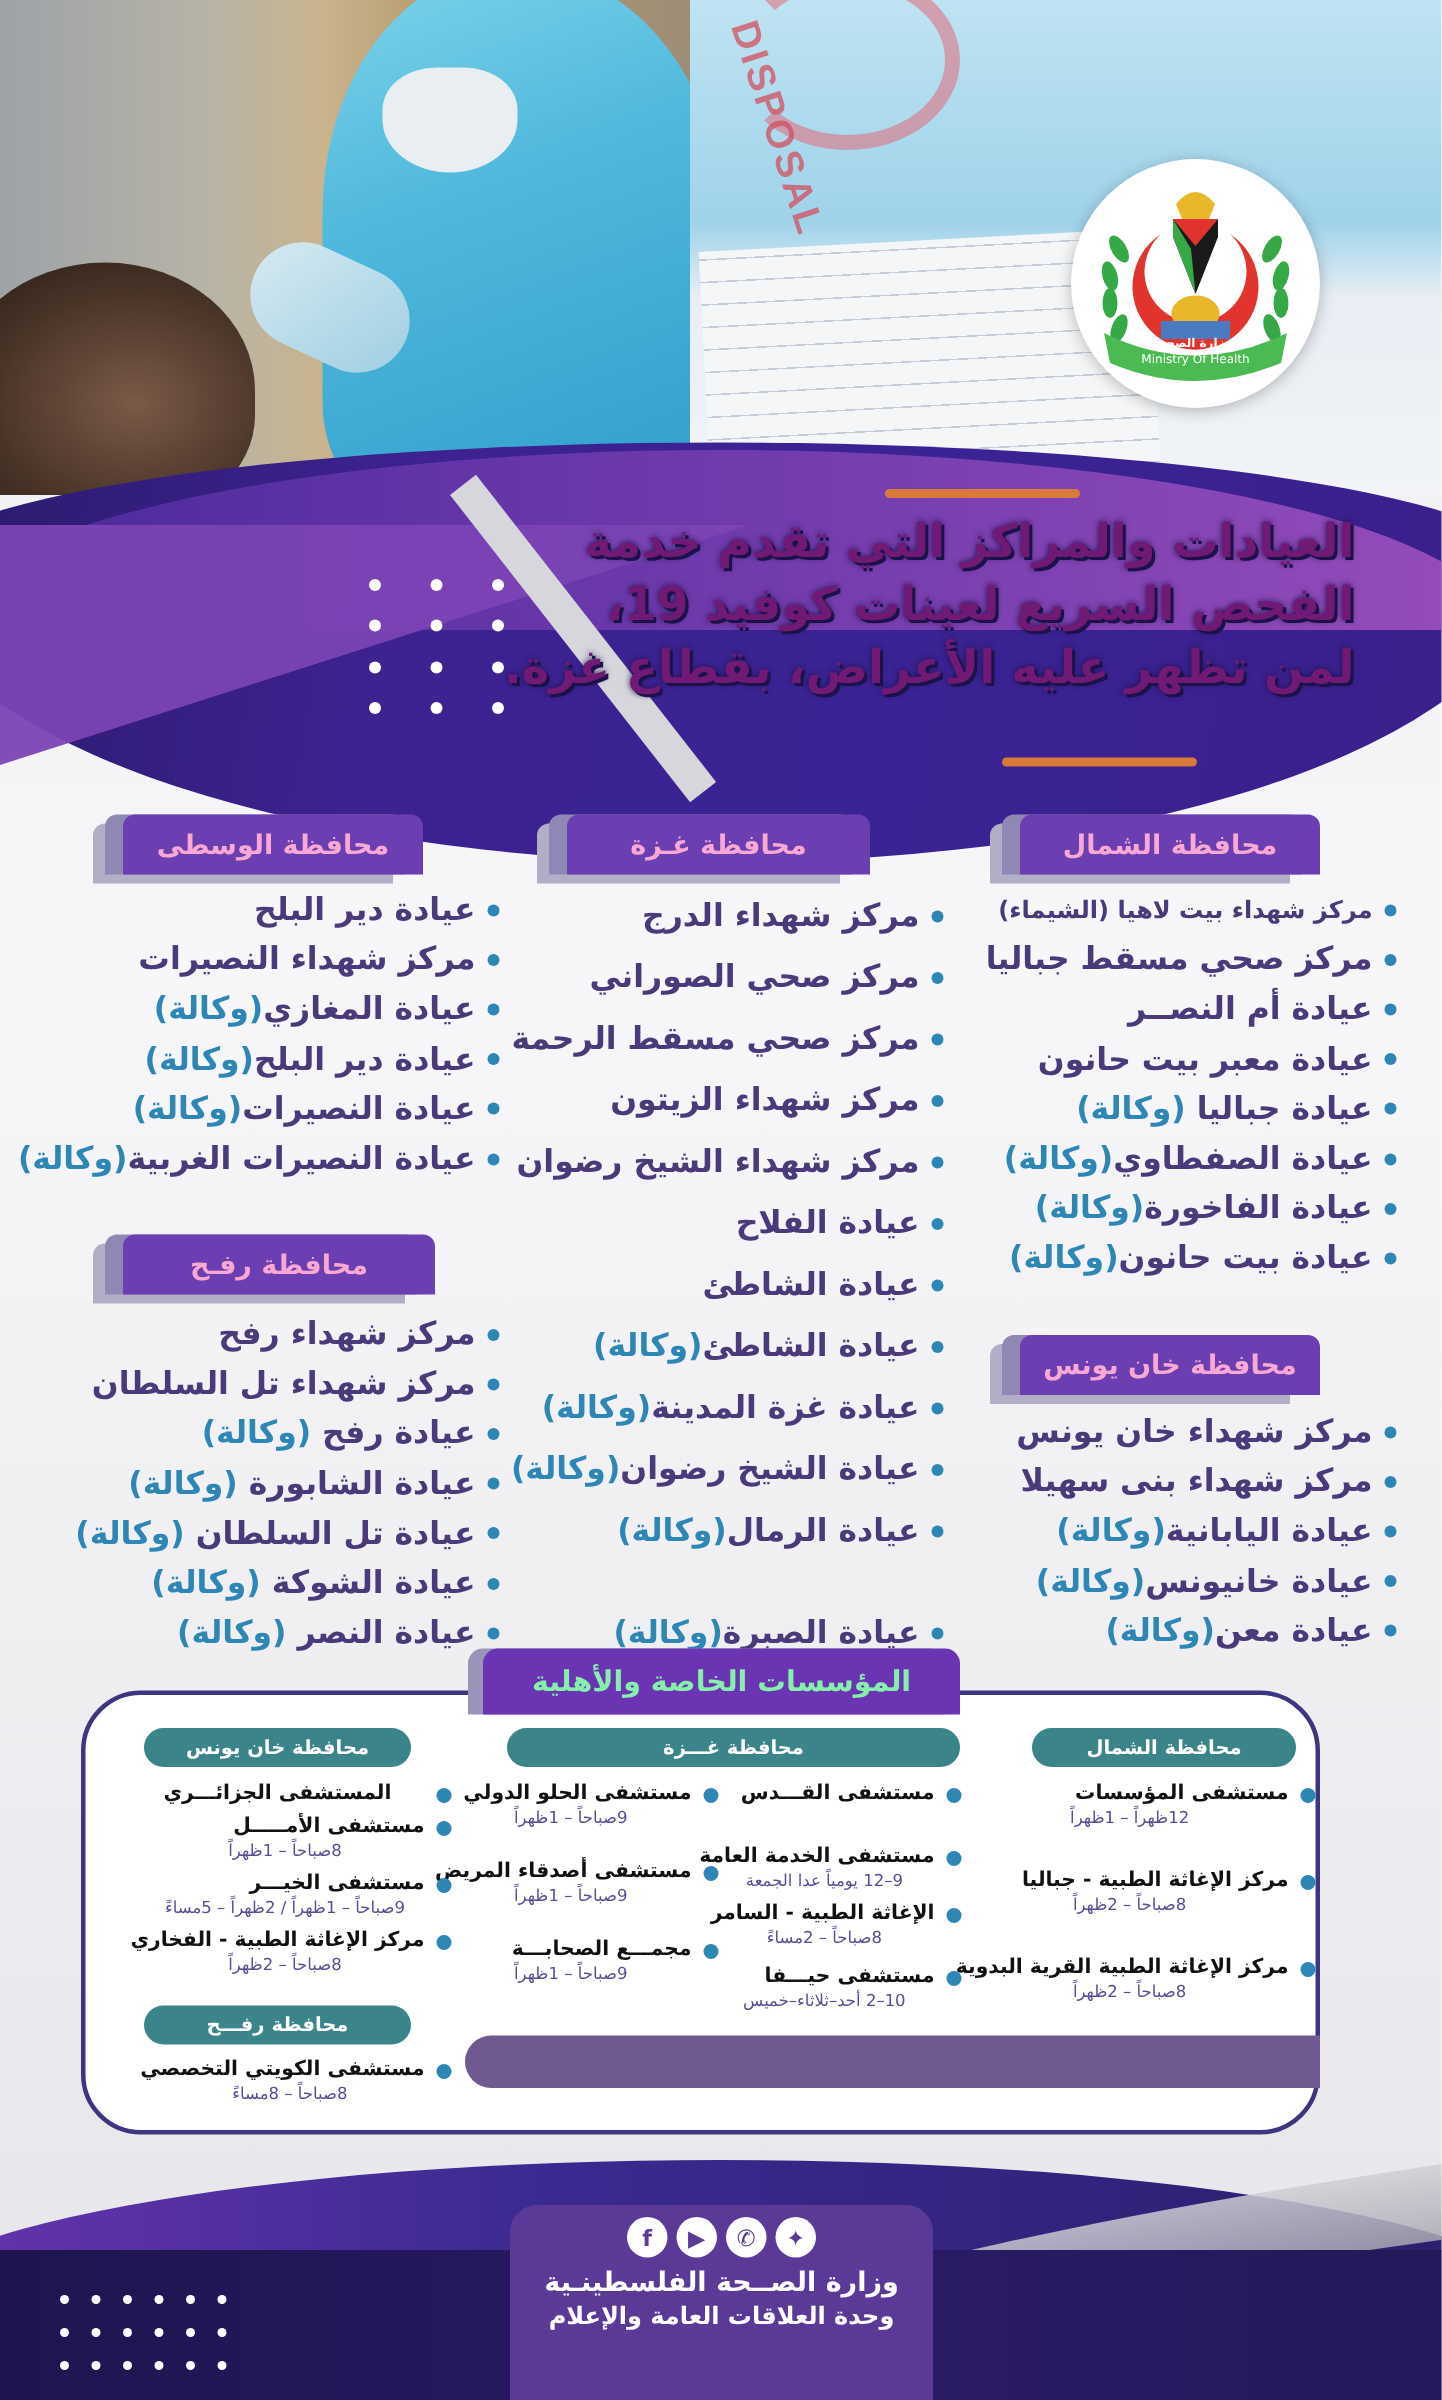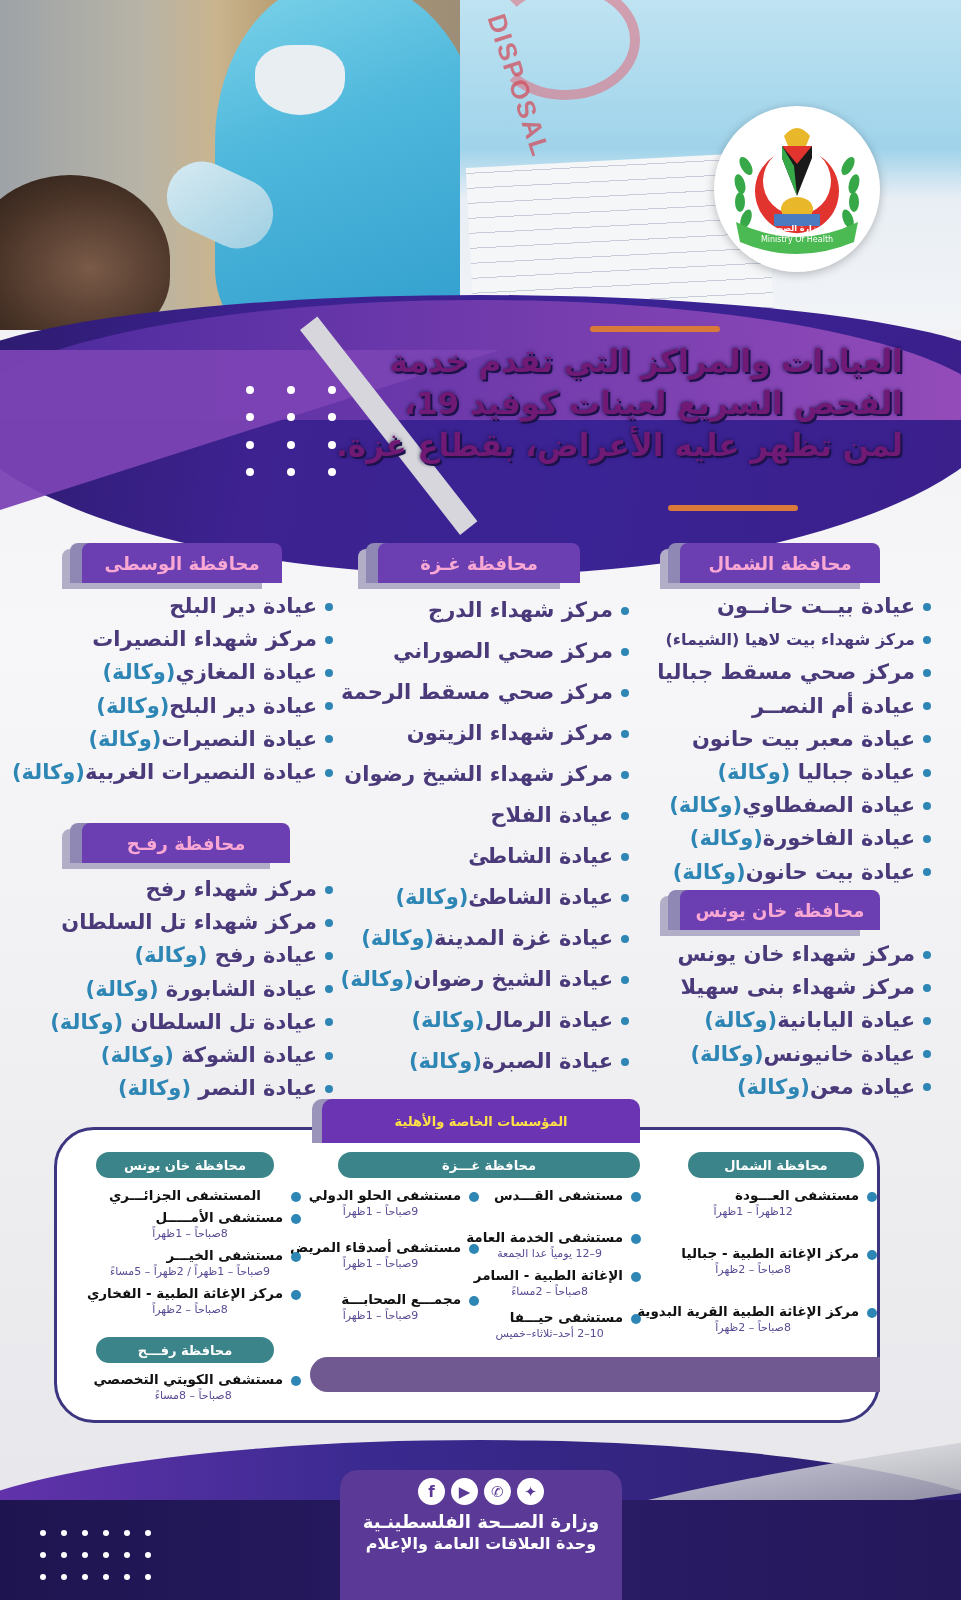--- a/index.html
+++ b/index.html
@@ -130,21 +130,21 @@
   .list li .agency { color: #2e86b5; }
   .list.big li { font-size: 21px; line-height: 33.2px; }
 
   
   .inst-box {
     position: absolute; left: 54px; top: 1127px; width: 826px; height: 296px;
     border: 3px solid #3c3680; border-radius: 40px; background: #fff;
   }
   .inst-title {
     position: absolute; left: 322px; top: 1099px; width: 318px; height: 44px;
-    background: #6b34b2; color: #fde047; font-size: 13px; font-weight: bold;
+    background: #6b34b2; color: #86efac; font-size: 19px; font-weight: bold;
     display: flex; align-items: center; justify-content: center; border-radius: 10px 10px 0 0;
     box-shadow: -10px 0 0 #9a94bb;
   }
   .pill {
     position: absolute; height: 26px; border-radius: 13px; background: #3b8489; color: #fff;
     font-size: 13px; font-weight: bold; display: flex; align-items: center; justify-content: center;
   }
   .ilist { position: absolute; list-style: none; text-align: right; }
   .ilist li { position: relative; padding-right: 18px; }
   .ilist li::before {
@@ -261,21 +261,20 @@
 <div class="orange-bar" style="left:668px; top:505px; width:130px;"></div>
 
 <div class="title">
   <div>العيادات والمراكز التي تقدم خدمة</div>
   <div>الفحص السريع لعينات كوفيد 19،</div>
   <div>لمن تظهر عليه الأعراض، بقطاع غزة.</div>
 </div>
 
 <div class="region-tab" style="left:680px; top:543px; width:200px;">محافظة الشمال</div>
 <ul class="list big" style="right:28px; top:590px;">
-    <li><span>عيادة بيــت حانــون</span></li>
     <li style="font-size: 16px;"><span>مركز شهداء بيت لاهيا (الشيماء)</span></li>
     <li><span>مركز صحي مسقط جباليا</span></li>
     <li><span>عيادة أم النصــر</span></li>
     <li><span>عيادة معبر بيت حانون</span></li>
     <li><span>عيادة جباليا </span><span class="agency">(وكالة)</span></li>
     <li><span>عيادة الصفطاوي</span><span class="agency">(وكالة)</span></li>
     <li><span>عيادة الفاخورة</span><span class="agency">(وكالة)</span></li>
     <li><span>عيادة بيت حانون</span><span class="agency">(وكالة)</span></li>
   </ul>
 
@@ -294,21 +293,21 @@
     <li style="line-height: 41px;"><span>مركز صحي الصوراني</span></li>
     <li style="line-height: 41px;"><span>مركز صحي مسقط الرحمة</span></li>
     <li style="line-height: 41px;"><span>مركز شهداء الزيتون</span></li>
     <li style="line-height: 41px;"><span>مركز شهداء الشيخ رضوان</span></li>
     <li style="line-height: 41px;"><span>عيادة الفلاح</span></li>
     <li style="line-height: 41px;"><span>عيادة الشاطئ</span></li>
     <li style="line-height: 41px;"><span>عيادة الشاطئ</span><span class="agency">(وكالة)</span></li>
     <li style="line-height: 41px;"><span>عيادة غزة المدينة</span><span class="agency">(وكالة)</span></li>
     <li style="line-height: 41px;"><span>عيادة الشيخ رضوان</span><span class="agency">(وكالة)</span></li>
     <li style="line-height: 41px;"><span>عيادة الرمال</span><span class="agency">(وكالة)</span></li>
-    <li style="line-height: 41px;"><span>عيادة الصبرة</span><span class="agency">(وكالة)</span></li>
+    <li style="line-height: 41px; margin-top: 27px;"><span>عيادة الصبرة</span><span class="agency">(وكالة)</span></li>
   </ul>
 
 <div class="region-tab" style="left:82px; top:543px; width:200px;">محافظة الوسطى</div>
 <ul class="list big" style="right:626px; top:590px;">
     <li><span>عيادة دير البلح</span></li>
     <li><span>مركز شهداء النصيرات</span></li>
     <li><span>عيادة المغازي</span><span class="agency">(وكالة)</span></li>
     <li><span>عيادة دير البلح</span><span class="agency">(وكالة)</span></li>
     <li><span>عيادة النصيرات</span><span class="agency">(وكالة)</span></li>
     <li><span>عيادة النصيرات الغربية</span><span class="agency">(وكالة)</span></li>
@@ -324,21 +323,21 @@
     <li><span>عيادة الشوكة </span><span class="agency">(وكالة)</span></li>
     <li><span>عيادة النصر </span><span class="agency">(وكالة)</span></li>
   </ul>
 
 <div class="inst-box"></div>
 <div class="inst-title">المؤسسات الخاصة والأهلية</div>
 
 <div class="pill" style="left:688px; top:1152px; width:176px;">محافظة الشمال</div>
 <ul class="ilist" style="right:84px; top:1186px;">
     <li style="margin-bottom: 24px;">
-      <span class="nm">مستشفى العـــودة</span>
+      <span class="nm">مستشفى المؤسسات</span>
       <span class="hr">12ظهراً – 1ظهراً</span>
     </li>
     <li style="margin-bottom: 24px;">
       <span class="nm">مركز الإغاثة الطبية - جباليا</span>
       <span class="hr">8صباحاً – 2ظهراً</span>
     </li>
     <li style="margin-bottom: 24px;">
       <span class="nm">مركز الإغاثة الطبية القرية البدوية</span>
       <span class="hr">8صباحاً – 2ظهراً</span>
     </li>

